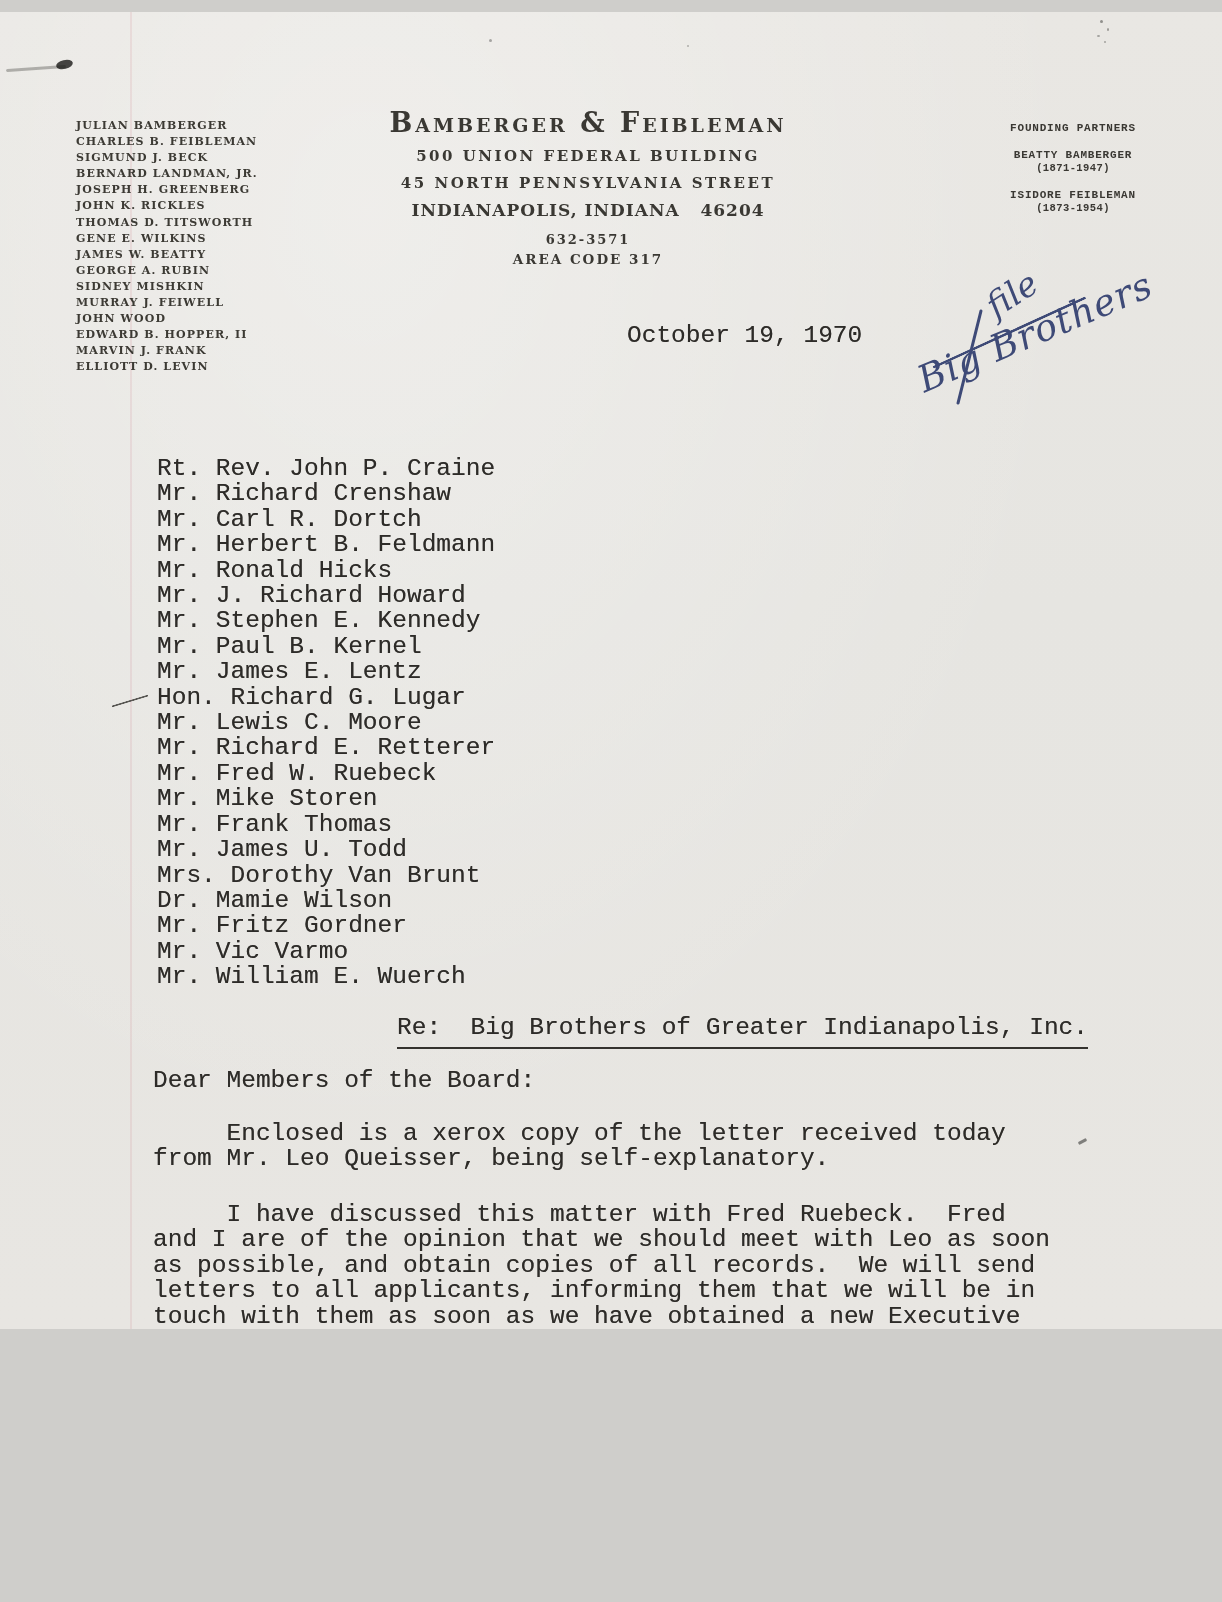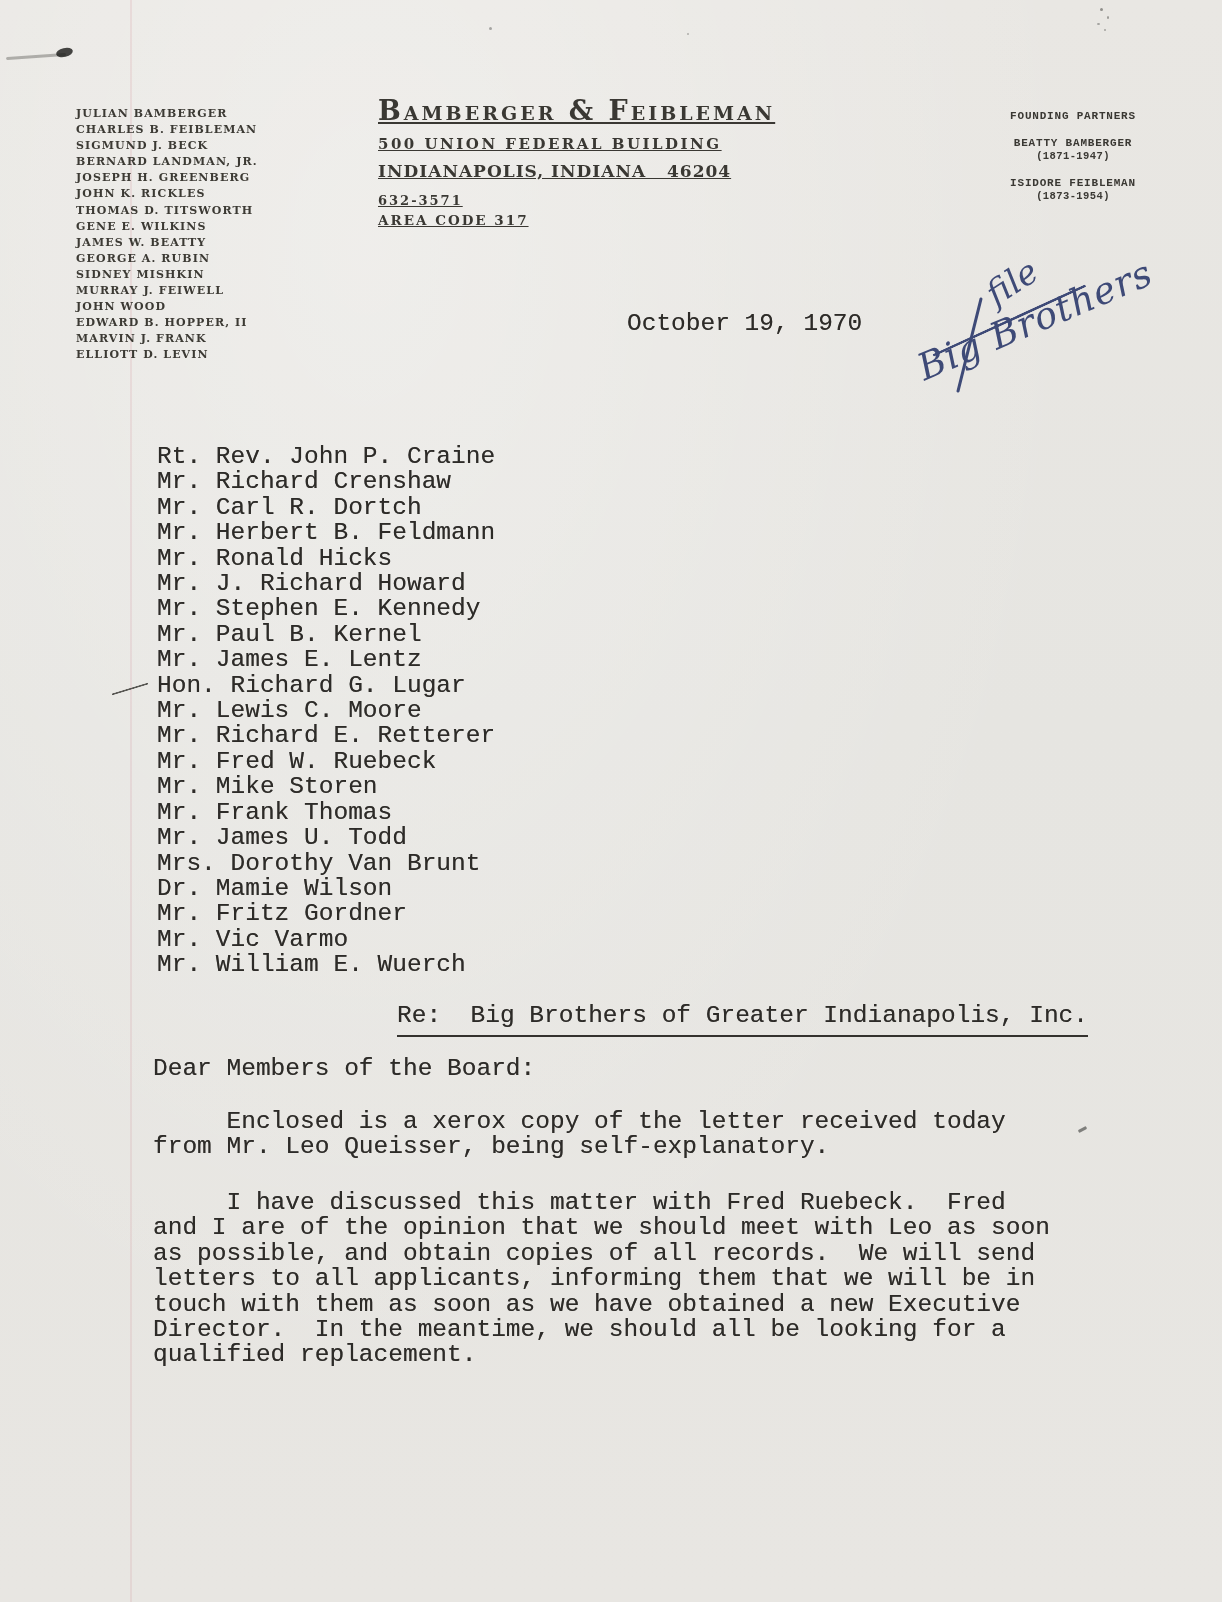--- a/index.html
+++ b/index.html
@@ -1,42 +1,41 @@
 <!DOCTYPE html>
 <html><head>
 <meta charset="utf-8">
 <style>
   html,body { margin:0; padding:0; }
   body { background:#cfcecb; }
   #page {
     position:relative;
-    width:1222px; height:1602px;
-    margin:0 auto;
+    width:1222px; height:1317px;
+    margin:12px auto;
     background:
       radial-gradient(ellipse at 30% 15%, rgba(255,255,255,0.30), rgba(255,255,255,0) 60%),
       linear-gradient(180deg, #e9e7e3 0%, #e6e5e1 45%, #e8e6e2 100%);
     overflow:hidden;
     font-family:"Liberation Mono", monospace;
   }
   
   .margin-line { position:absolute; left:130px; top:0; width:2px; height:100%;
     background:rgba(204,128,140,0.16); }
 
   
   .attorneys {
     position:absolute; left:76px; top:106px;
     font-family:"DejaVu Serif", serif; font-weight:bold;
     font-size:11px; line-height:16.1px; letter-spacing:1.1px;
     color:#3c3a34; white-space:pre;
   }
   .lh-center {
-    position:absolute; left:378px; top:96px; width:450px;
-    color:#3a3833;
+    position:absolute; left:363px; top:96px; width:450px;
+    text-align:center; color:#3a3833;
     font-family:"DejaVu Serif", serif;
-    text-decoration:underline;
   }
   .firm-name {
     font-variant:small-caps; font-weight:bold;
     font-size:27px; line-height:30px; letter-spacing:3px;
     white-space:nowrap;
   }
   .firm-sub   { margin-top:7px;  font-weight:bold; font-size:15px; letter-spacing:5px; }
   .addr       { margin-top:9px;  font-weight:bold; font-size:15px; letter-spacing:2.5px; white-space:pre; }
   .addr3      { margin-top:8px;  font-weight:bold; font-size:17px; letter-spacing:1px;  white-space:pre; }
   .phone      { margin-top:12px; font-weight:bold; font-size:13px; letter-spacing:2px; }
@@ -105,20 +104,21 @@
   <div class="speck" style="left:1104px; top:29px; width:2px; height:2px; opacity:.4;"></div>
   <div class="speck" style="left:489px; top:27px; width:3px; height:3px; opacity:.4;"></div>
   <div class="speck" style="left:687px; top:33px; width:2px; height:2px; opacity:.35;"></div>
   <div class="tick-today"></div>
 
   <div class="attorneys"><div>JULIAN BAMBERGER</div><div>CHARLES B. FEIBLEMAN</div><div>SIGMUND J. BECK</div><div>BERNARD LANDMAN, JR.</div><div>JOSEPH H. GREENBERG</div><div>JOHN K. RICKLES</div><div>THOMAS D. TITSWORTH</div><div>GENE E. WILKINS</div><div>JAMES W. BEATTY</div><div>GEORGE A. RUBIN</div><div>SIDNEY MISHKIN</div><div>MURRAY J. FEIWELL</div><div>JOHN WOOD</div><div>EDWARD B. HOPPER, II</div><div>MARVIN J. FRANK</div><div>ELLIOTT D. LEVIN</div></div>
 
   <div class="lh-center">
     <div class="firm-name">Bamberger &amp; Feibleman</div>
     <div class="addr">500 UNION FEDERAL BUILDING</div>
+    <div class="addr">45 NORTH PENNSYLVANIA STREET</div>
     <div class="addr3">INDIANAPOLIS, INDIANA   46204</div>
     <div class="phone">632-3571</div>
     <div class="areacode">AREA CODE 317</div>
   </div>
 
   <div class="founding">
     <div>FOUNDING PARTNERS</div>
     <div class="fp-name">BEATTY BAMBERGER</div>
     <div class="fp-years">(1871-1947)</div>
     <div class="fp-name">ISIDORE FEIBLEMAN</div>

